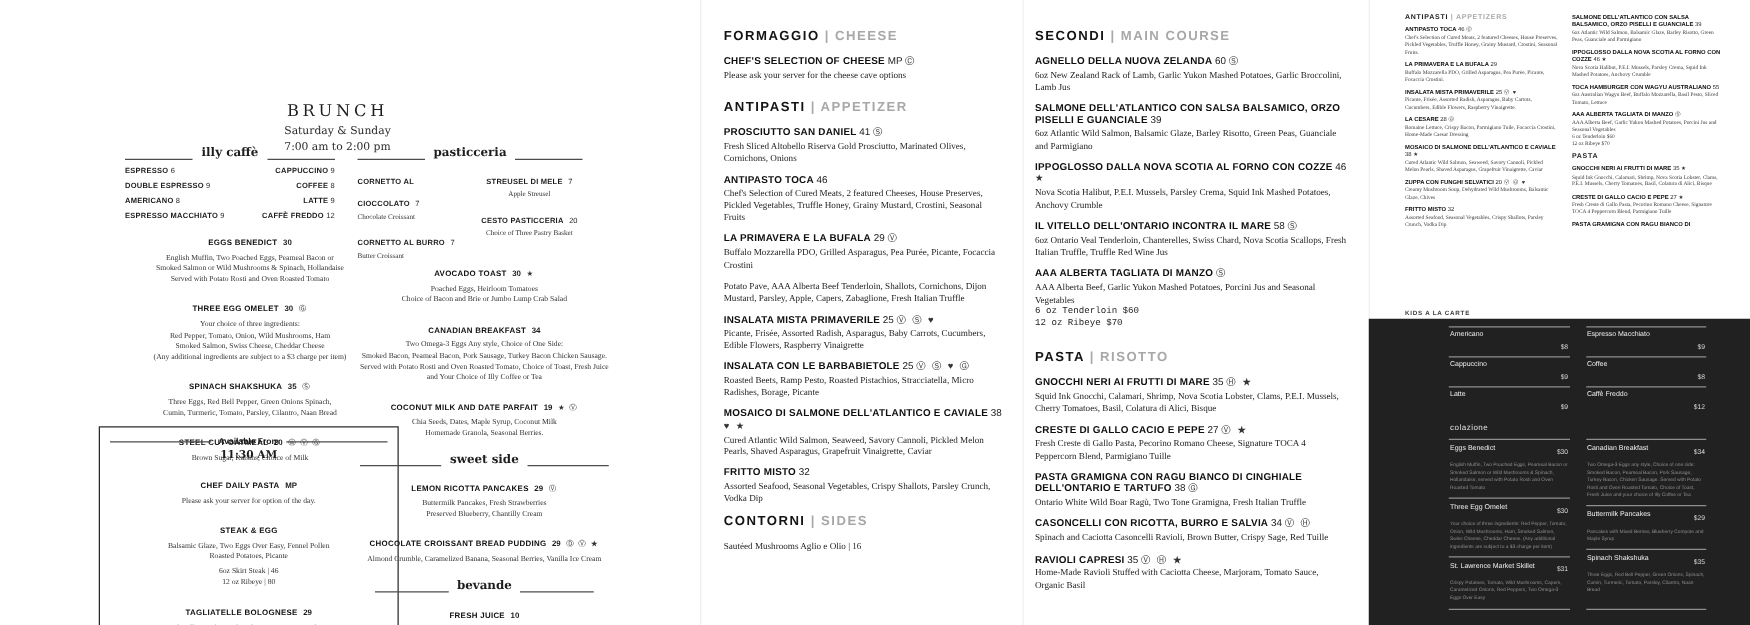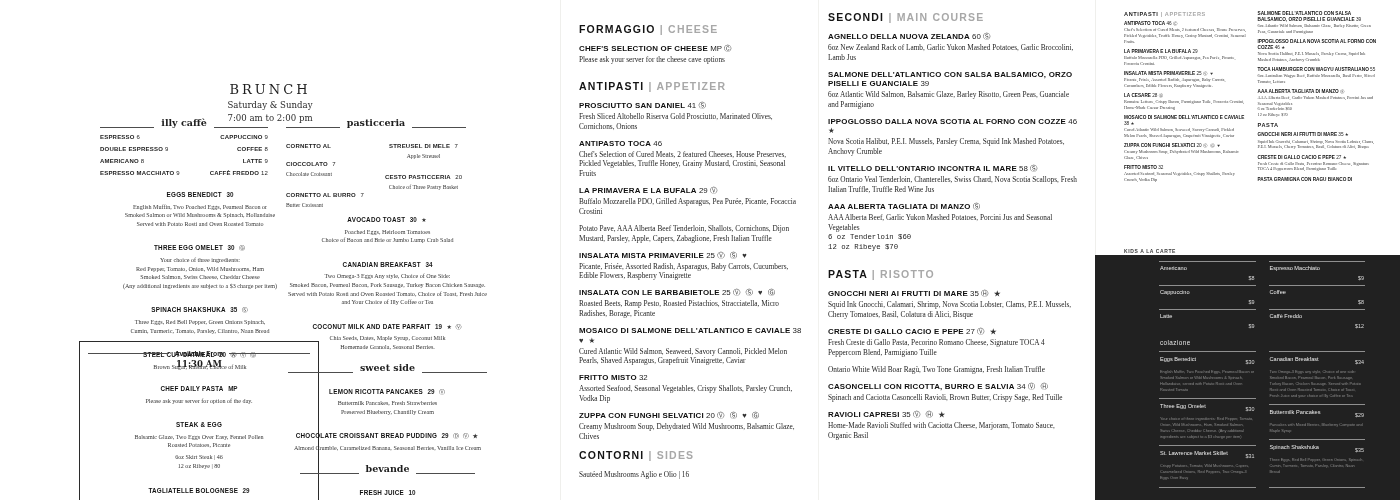--- a/index.html
+++ b/index.html
@@ -49,21 +49,21 @@
   #b-pastry{position:absolute;left:286px;top:117px;width:180px;}
   #b-box{position:absolute;left:79px;top:341px;width:240px;border:1px solid #2b2b2b;padding:8px 8px 12px 8px;box-sizing:border-box;}
   #b-box .avail{display:flex;align-items:center;gap:6px;margin-bottom:2px;}
   #b-box .avail .rule{flex:1;height:1px;background:#4d4d4d;}
   #b-box .avail .lbl{font-size:6.8px;font-weight:bold;}
   #b-box .time{text-align:center;font-family:"DejaVu Serif",serif;font-weight:bold;font-size:8.5px;margin-bottom:8px;}
   #b-right{position:absolute;left:260px;top:208px;width:255px;}
 
   
   #menu2{left:560px;width:258px;padding:23px 15px 0 18px;border-left:1px solid #efefec;}
-  #menu3{left:818px;width:277px;padding:11px 16px 0 9px;border-left:1px solid #f1f1ee;}
+  #menu3{left:818px;width:277px;padding:23px 16px 0 9px;border-left:1px solid #f1f1ee;}
   .gap{height:8px;}
 
   
   #small{left:1095px;width:305px;height:255px;padding:11px 20px 0 28px;border-left:1px solid #efefec;}
   .s-cols{display:flex;gap:11px;}
   .s-col{flex:1;min-width:0;}
   .s-sec{font-weight:bold;font-size:5.6px;letter-spacing:.6px;margin:0 0 4px 0;}
   .s-sec .sub{color:#a8a8a8;}
   .s-item{margin-bottom:4.5px;}
   .s-item .ln{font-size:4.7px;line-height:1.25;}
@@ -326,24 +326,20 @@
       <div class="m-item">
         <div class="ln"><span class="nm">MOSAICO DI SALMONE DELL'ATLANTICO E CAVIALE</span> <span class="pr">38</span> <span class="ic">♥ ★</span></div>
         <div class="ds">Cured Atlantic Wild Salmon, Seaweed, Savory Cannoli, Pickled Melon Pearls, Shaved Asparagus, Grapefruit Vinaigrette, Caviar</div>
       </div>
 
       <div class="m-item">
         <div class="ln"><span class="nm">FRITTO MISTO</span> <span class="pr">32</span> </div>
         <div class="ds">Assorted Seafood, Seasonal Vegetables, Crispy Shallots, Parsley Crunch, Vodka Dip</div>
       </div>
 
-      <div class="m-item">
-        <div class="ln"><span class="nm">ZUPPA CON FUNGHI SELVATICI</span> <span class="pr">20</span> <span class="ic">Ⓥ Ⓢ ♥ Ⓖ</span></div>
-        <div class="ds">Creamy Mushroom Soup, Dehydrated Wild Mushrooms, Balsamic Glaze, Chives</div>
-      </div>
     </div>
   <div class="sec" style="margin-top:4px">
     <span>CONTORNI</span>
     <span class="sub">| SIDES</span>
   </div>
   <div class="m-item">
       <div class="ds">Sautéed Mushrooms Aglio e Olio | 16</div>
     </div>
 </div>
 
@@ -396,20 +392,21 @@
         <div class="ln"><span class="nm">GNOCCHI NERI AI FRUTTI DI MARE</span> <span class="pr">35</span> <span class="ic">Ⓗ ★</span></div>
         <div class="ds">Squid Ink Gnocchi, Calamari, Shrimp, Nova Scotia Lobster, Clams, P.E.I. Mussels, Cherry Tomatoes, Basil, Colatura di Alici, Bisque</div>
       </div>
 
       <div class="m-item">
         <div class="ln"><span class="nm">CRESTE DI GALLO CACIO E PEPE</span> <span class="pr">27</span> <span class="ic">Ⓥ ★</span></div>
         <div class="ds">Fresh Creste di Gallo Pasta, Pecorino Romano Cheese, Signature TOCA 4 Peppercorn Blend, Parmigiano Tuille</div>
       </div>
 
       <div class="m-item">
+        <div class="ln"><span class="nm">PASTA GRAMIGNA CON RAGU BIANCO DI CINGHIALE DELL'ONTARIO E TARTUFO</span> <span class="pr">38</span> <span class="ic">Ⓖ</span></div>
         <div class="ds">Ontario White Wild Boar Ragù, Two Tone Gramigna, Fresh Italian Truffle</div>
       </div>
 
       <div class="m-item">
         <div class="ln"><span class="nm">CASONCELLI CON RICOTTA, BURRO E SALVIA</span> <span class="pr">34</span> <span class="ic">Ⓥ Ⓗ</span></div>
         <div class="ds">Spinach and Caciotta Casoncelli Ravioli, Brown Butter, Crispy Sage, Red Tuille</div>
       </div>
 
       <div class="m-item">
         <div class="ln"><span class="nm">RAVIOLI CAPRESI</span> <span class="pr">35</span> <span class="ic">Ⓥ Ⓗ ★</span></div>

